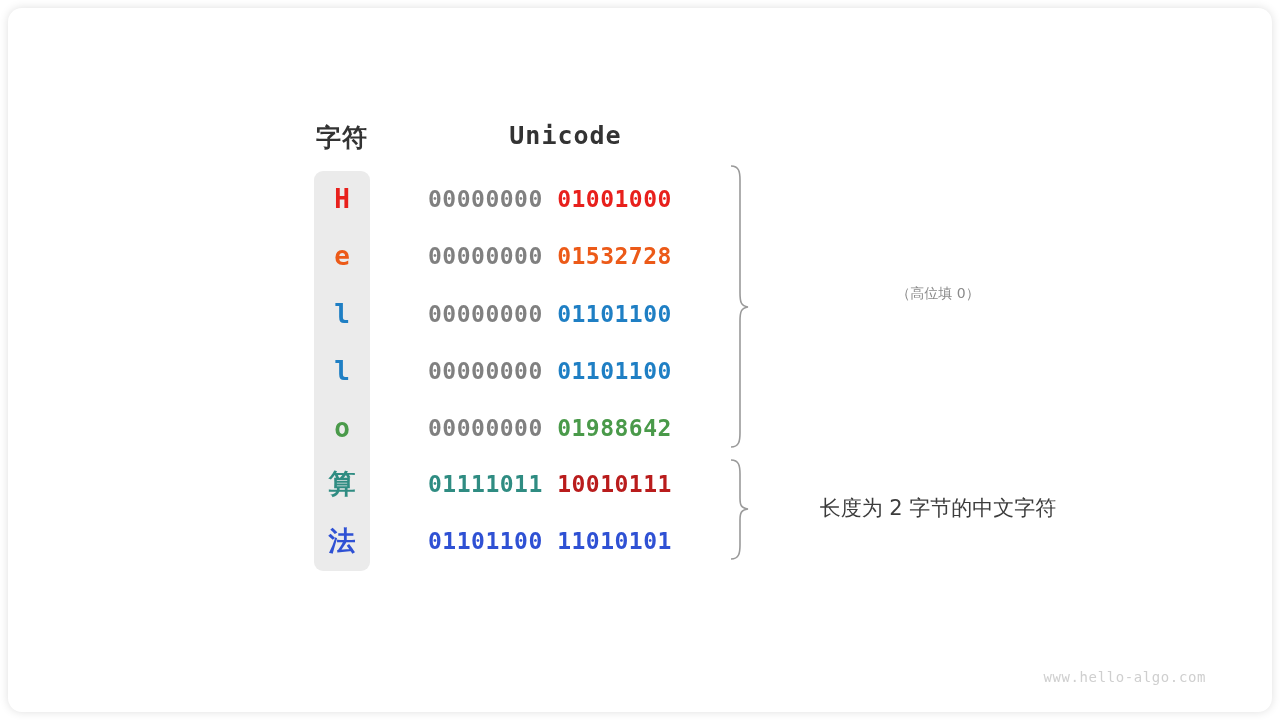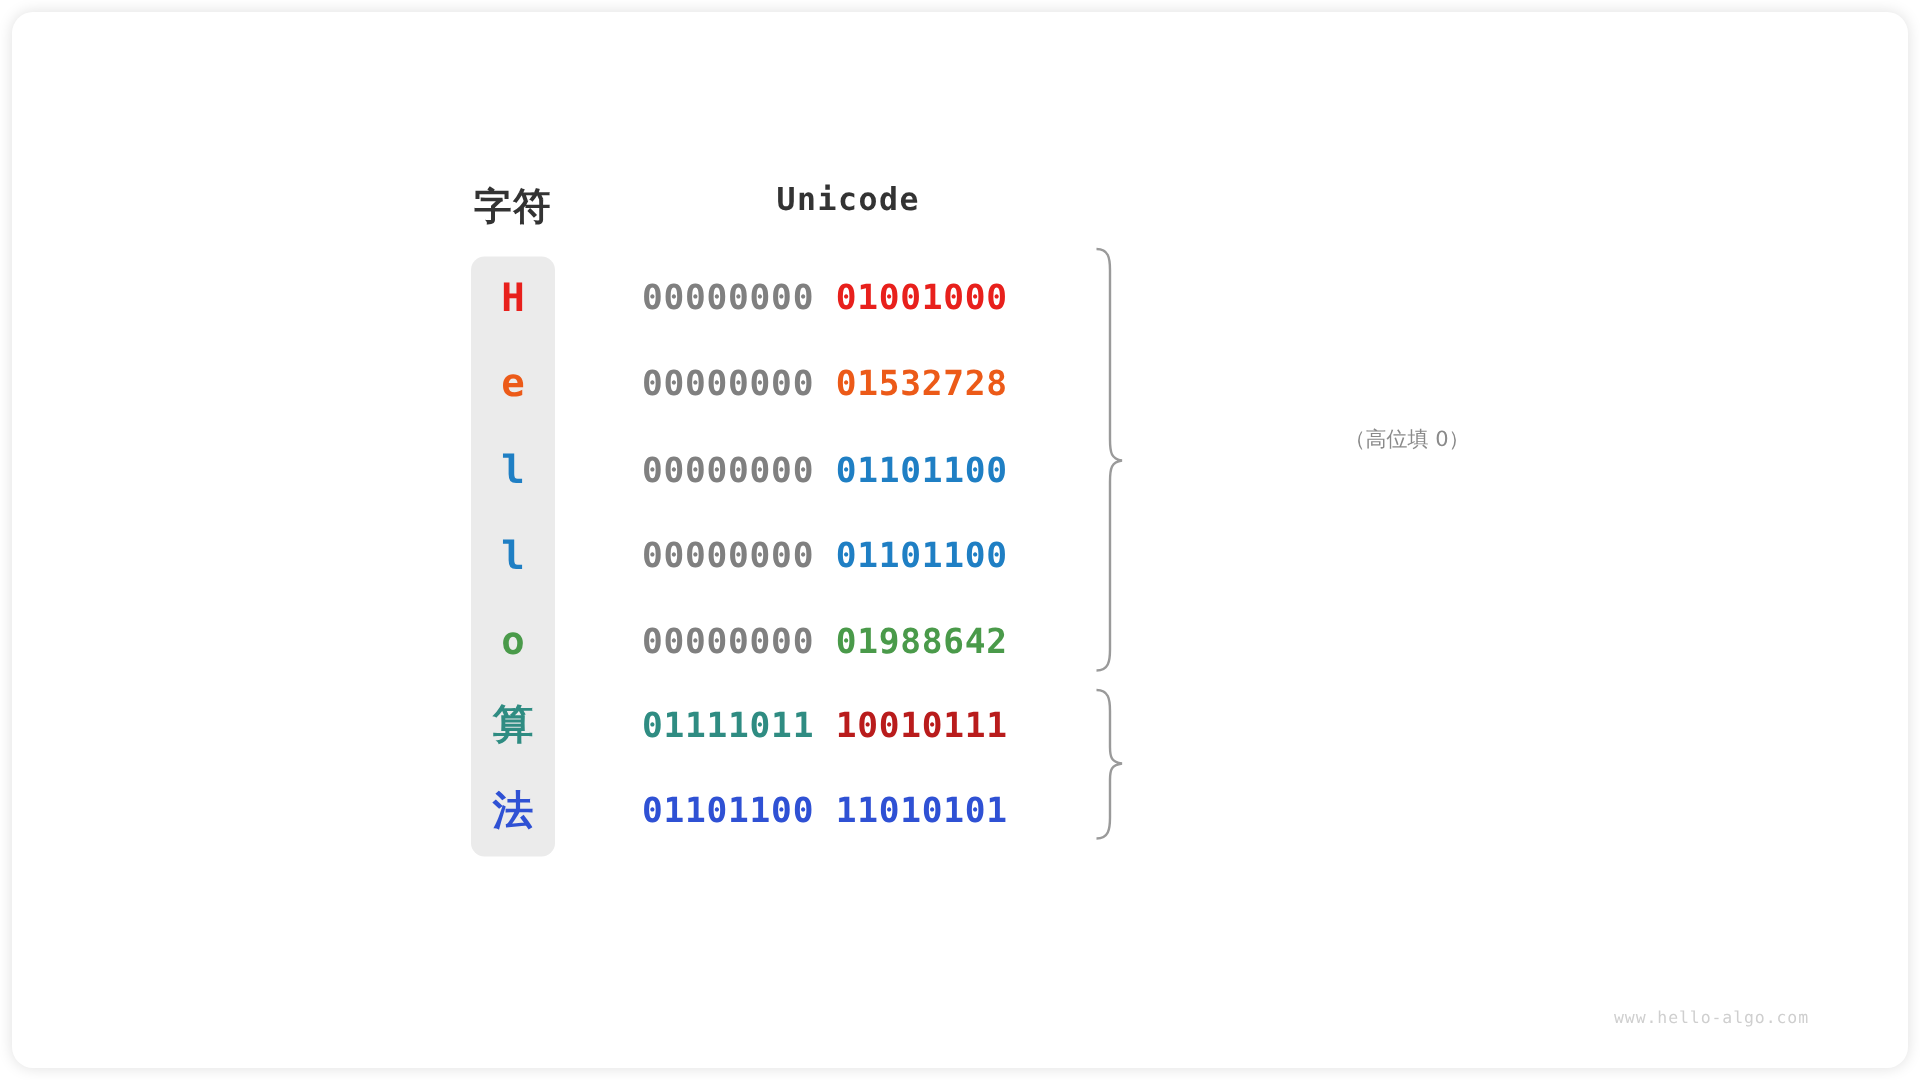--- a/index.html
+++ b/index.html
@@ -39,21 +39,21 @@
     letter-spacing: 1px;
   }
   #hdr-unicode {
     position: absolute;
     left: 420px;
     top: 113px;
     width: 275px;
     text-align: center;
     font-family: "DejaVu Sans Mono", "Liberation Mono", monospace;
     font-weight: bold;
-    font-size: 21px;
+    font-size: 25px;
     color: #333333;
     letter-spacing: 1px;
   }
 
   
   #char-col {
     position: absolute;
     left: 306px;
     top: 163px;
     width: 56px;
@@ -126,21 +126,21 @@
     font-size: 21px;
     color: #3c3c3c;
   }
 
   
   #watermark {
     position: absolute;
     right: 66px;
     bottom: 27px;
     font-family: "DejaVu Sans Mono", "Liberation Mono", monospace;
-    font-size: 11px;
+    font-size: 14px;
     color: #cfcfcf;
     letter-spacing: 0.6px;
     margin-left: 24px;
   }
 </style>
 </head>
 <body>
 
 <div id="card">
 
@@ -182,16 +182,17 @@
              C 732 497, 733 500, 740 501
              C 733 502, 732 505, 732 512
              L 732 537
              C 732 545, 731 551, 723 551"></path>
   </svg>
 
   <div class="annot" id="annot1">
     <span id="annot1-sub">（高位填 0）</span>
   </div>
 
+  <div class="annot" id="annot2">长度为 2 字节的中文字符</div>
 
   <div id="watermark">www.hello-algo.com</div>
 
 </div>
 
 </body></html>

